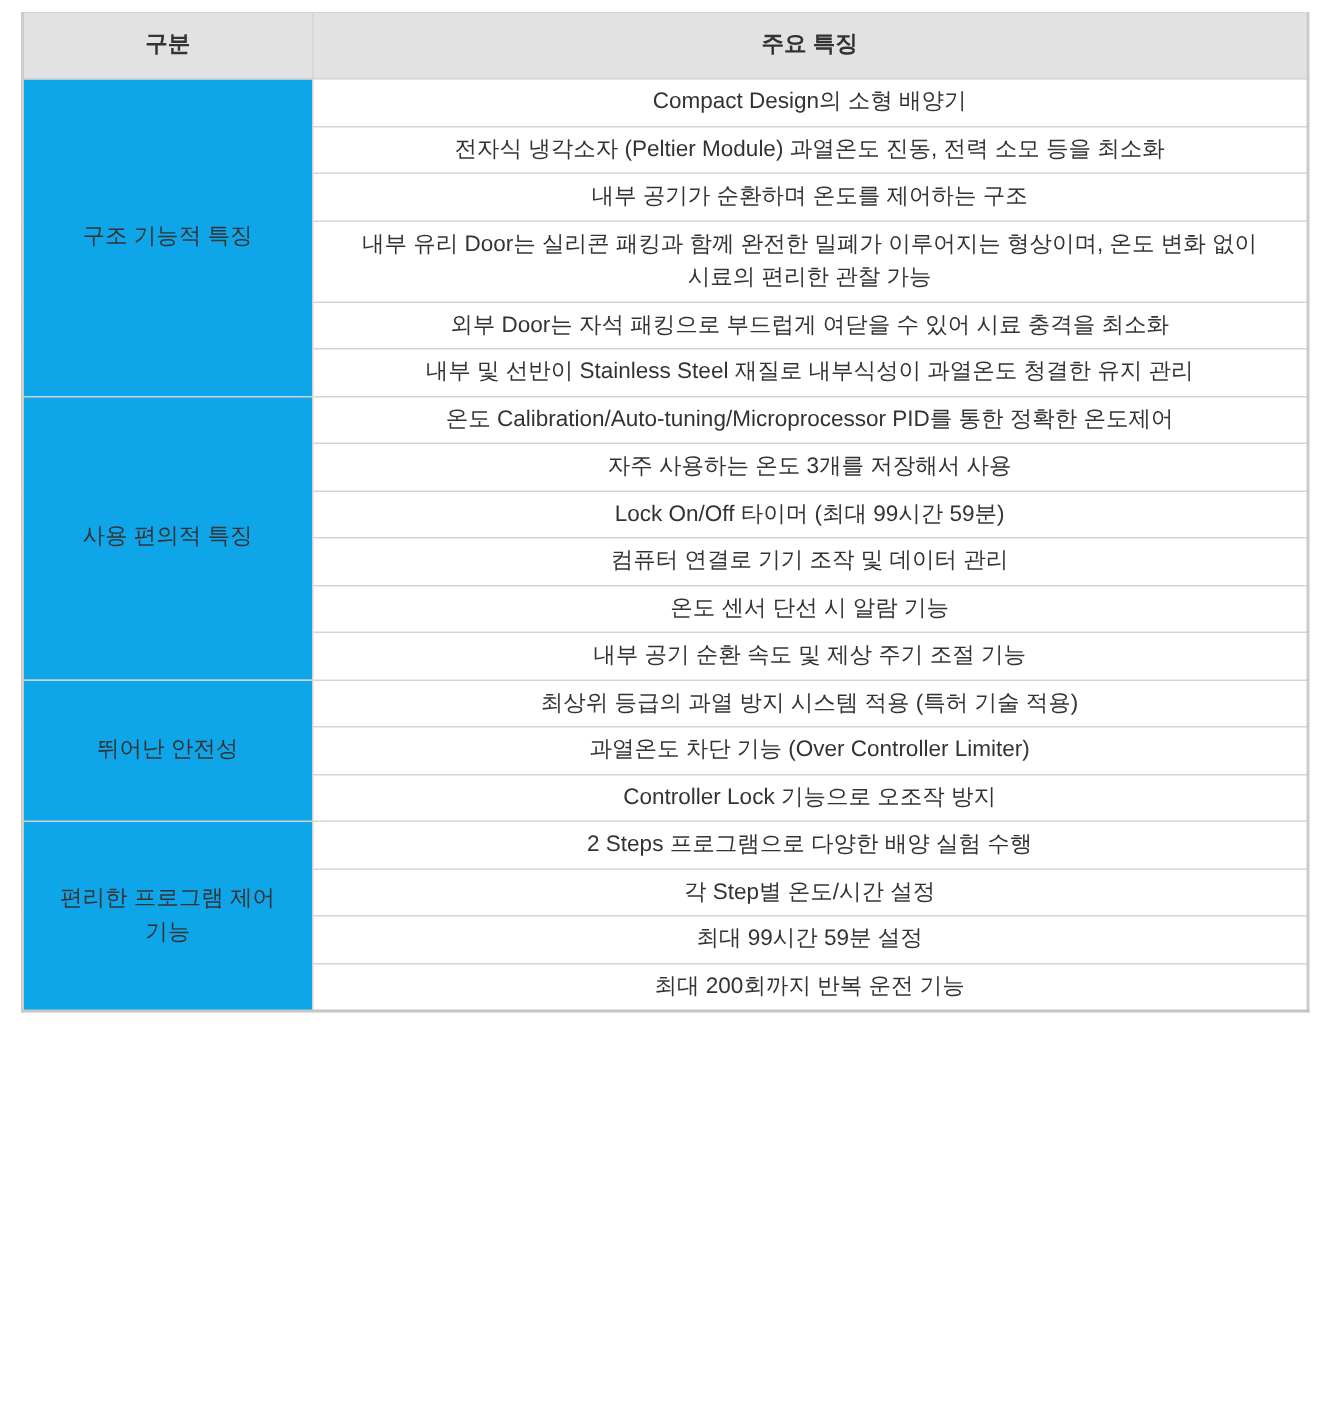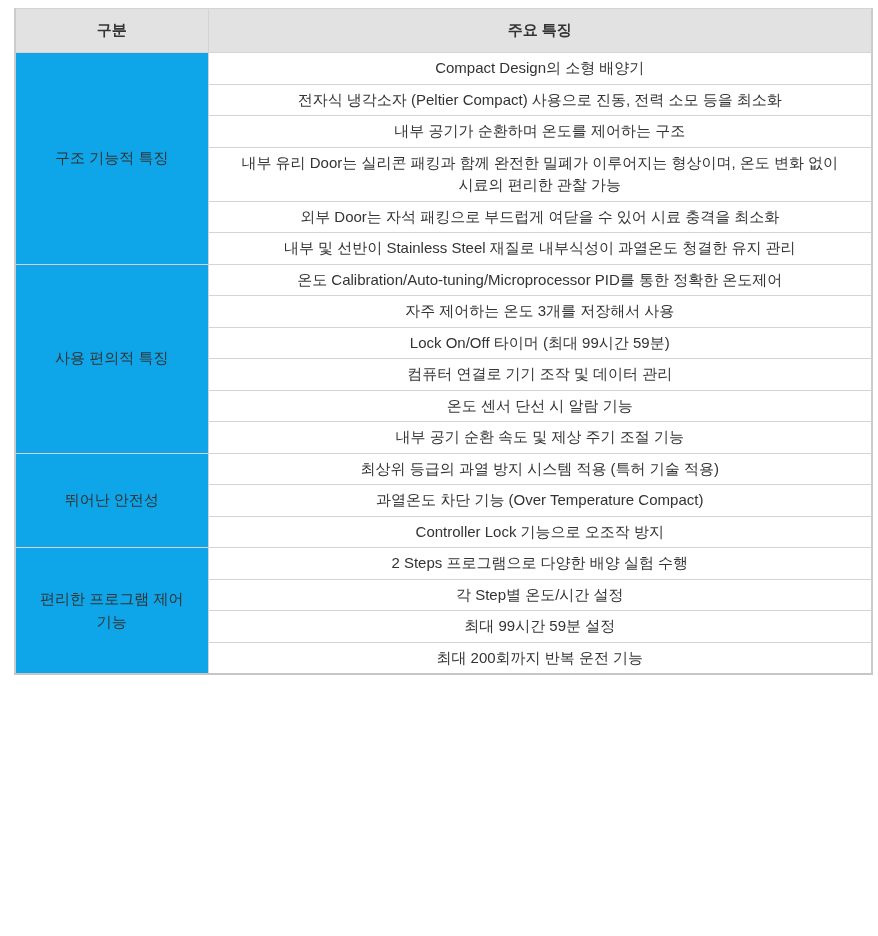--- a/index.html
+++ b/index.html
@@ -71,61 +71,61 @@
         <th>주요 특징</th>
       </tr>
     </thead>
     <tbody>
 
       <tr>
         <td class="category" rowspan="6">구조 기능적 특징</td>
         <td class="feature">Compact Design의 소형 배양기</td>
       </tr>
       <tr>
-        <td class="feature">전자식 냉각소자 (Peltier Compact) 사용으로 진동, 전력 소모 등을 최소화</td>
+        <td class="feature">전자식 냉각소자 (Peltier Module) 과열온도 진동, 전력 소모 등을 최소화</td>
       </tr>
       <tr>
         <td class="feature">내부 공기가 순환하며 온도를 제어하는 구조</td>
       </tr>
       <tr>
         <td class="feature">내부 유리 Door는 실리콘 패킹과 함께 완전한 밀폐가 이루어지는 형상이며, 온도 변화 없이 시료의 편리한 관찰 가능</td>
       </tr>
       <tr>
         <td class="feature">외부 Door는 자석 패킹으로 부드럽게 여닫을 수 있어 시료 충격을 최소화</td>
       </tr>
       <tr>
         <td class="feature">내부 및 선반이 Stainless Steel 재질로 내부식성이 과열온도 청결한 유지 관리</td>
       </tr>
 
       <tr>
         <td class="category" rowspan="6">사용 편의적 특징</td>
         <td class="feature">온도 Calibration/Auto-tuning/Microprocessor PID를 통한 정확한 온도제어</td>
       </tr>
       <tr>
-        <td class="feature">자주 제어하는 온도 3개를 저장해서 사용</td>
+        <td class="feature">자주 사용하는 온도 3개를 저장해서 사용</td>
       </tr>
       <tr>
         <td class="feature">Lock On/Off 타이머 (최대 99시간 59분)</td>
       </tr>
       <tr>
         <td class="feature">컴퓨터 연결로 기기 조작 및 데이터 관리</td>
       </tr>
       <tr>
         <td class="feature">온도 센서 단선 시 알람 기능</td>
       </tr>
       <tr>
         <td class="feature">내부 공기 순환 속도 및 제상 주기 조절 기능</td>
       </tr>
 
       <tr>
         <td class="category" rowspan="3">뛰어난 안전성</td>
         <td class="feature">최상위 등급의 과열 방지 시스템 적용 (특허 기술 적용)</td>
       </tr>
       <tr>
-        <td class="feature">과열온도 차단 기능 (Over Temperature Compact)</td>
+        <td class="feature">과열온도 차단 기능 (Over Controller Limiter)</td>
       </tr>
       <tr>
         <td class="feature">Controller Lock 기능으로 오조작 방지</td>
       </tr>
 
       <tr>
         <td class="category" rowspan="4">편리한 프로그램 제어 기능</td>
         <td class="feature">2 Steps 프로그램으로 다양한 배양 실험 수행</td>
       </tr>
       <tr>

